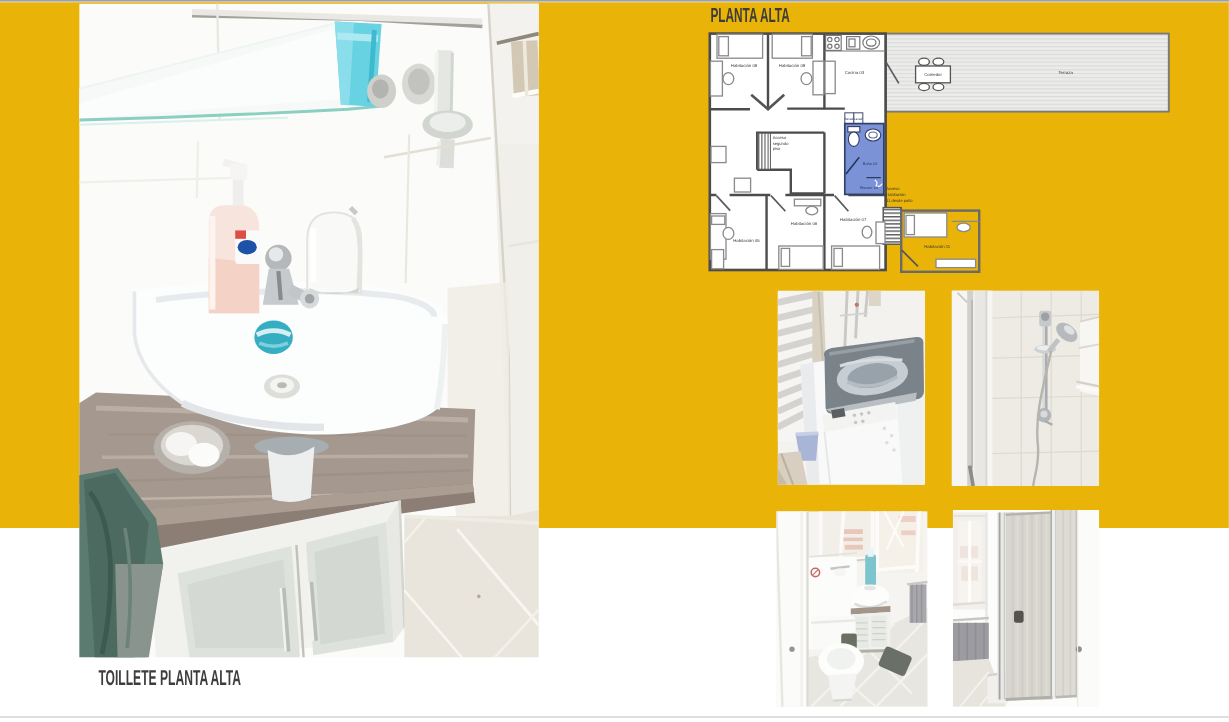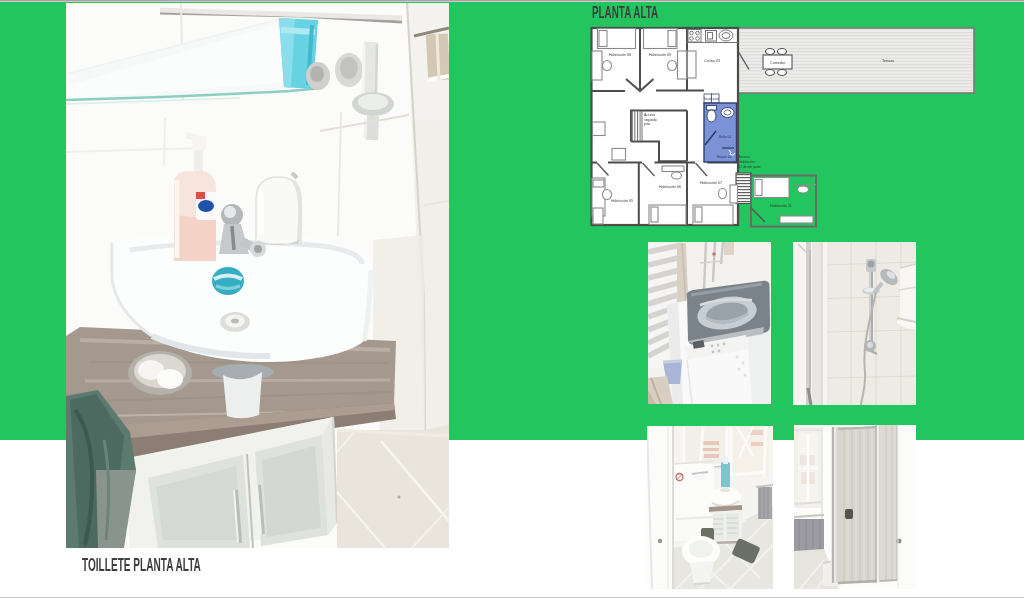--- a/index.html
+++ b/index.html
@@ -1,16 +1,16 @@
 <!DOCTYPE html>
 <html><head><meta charset="utf-8">
 <style>
 html,body{margin:0;padding:0;width:1024px;height:602px;background:#fff;overflow:hidden;
 font-family:"Liberation Sans",sans-serif;}
-#page{position:absolute;left:0;top:0;width:1024px;height:440px;background:#22c55e;}
+#page{position:absolute;left:0;top:0;width:1024px;height:440px;background:#eab308;}
 .abs{position:absolute;}
 #topline{left:0;top:0;width:1024px;height:2px;background:linear-gradient(#8f8f8f,#e0e0e0);}
 #botline{left:0;top:597px;width:1024px;height:1px;background:#c9c9c9;}
 #title{left:592px;top:3px;width:200px;font-weight:bold;font-size:17px;color:#3d3d3d;
 transform:scaleX(0.58);transform-origin:0 0;letter-spacing:0px;}
 #caption{left:82px;top:555px;width:300px;font-weight:bold;font-size:18px;color:#3d3d3d;
 transform:scaleX(0.56);transform-origin:0 0;}
 </style></head>
 <body>
 <div id="page">

